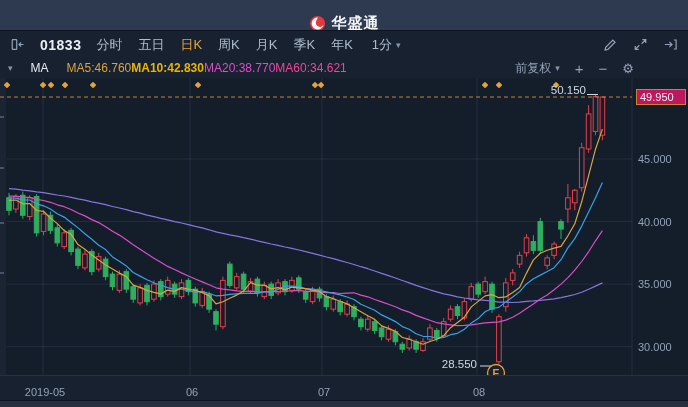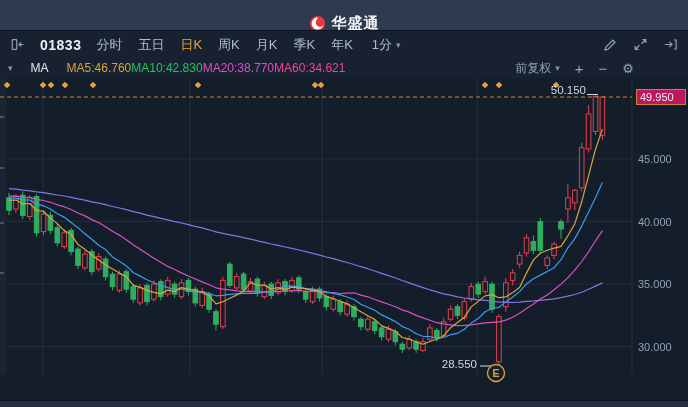--- a/index.html
+++ b/index.html
@@ -97,21 +97,21 @@
         <path d="M2.5 10 h9 M8.5 6.5 L12 10 l-3.5 3.5 M14.5 4 h3 v12 h-3"></path>
       </svg>
     </div>
   </div>
 
   <div class="band ma-row">
     <span class="ma-caret">▾</span>
     <span class="ma-name">MA</span>
     <div class="ma-values">
         <span style="color: rgb(217, 164, 65);">MA5:46.760</span>
-        <span style="color: #22c55e;">MA10:42.830</span>
+        <span style="color: #eab308; font-weight: bold;">MA10:42.830</span>
         <span style="color: rgb(217, 79, 198);">MA20:38.770</span>
         <span style="color: #ec4899;">MA60:34.621</span>
       </div>
     <div class="ma-right">
       <div class="adjust-mode">
         <span>前复权</span>
         <span class="caret">▾</span>
       </div>
       <span class="zoom-btn">+</span>
       <span class="zoom-btn">−</span>
@@ -334,15 +334,21 @@
       </svg>
     <div id="ylabels">
         <div class="price-box" style="top: 19.024px;">49.950</div>
         <div class="ylabel" style="top: 80.9772px;">45.000</div>
         <div class="ylabel" style="top: 143.556px;">40.000</div>
         <div class="ylabel" style="top: 206.135px;">35.000</div>
         <div class="ylabel" style="top: 268.714px;">30.000</div>
       </div>
   </div>
 
+  <div class="band xaxis">
+      <div class="xlabel" style="left: 45px;">2019-05</div>
+      <div class="xlabel" style="left: 192px;">06</div>
+      <div class="xlabel" style="left: 324px;">07</div>
+      <div class="xlabel" style="left: 479px;">08</div>
+    </div>
 
   <div class="band bottomstrip"></div>
 </div>
 
 </body></html>

